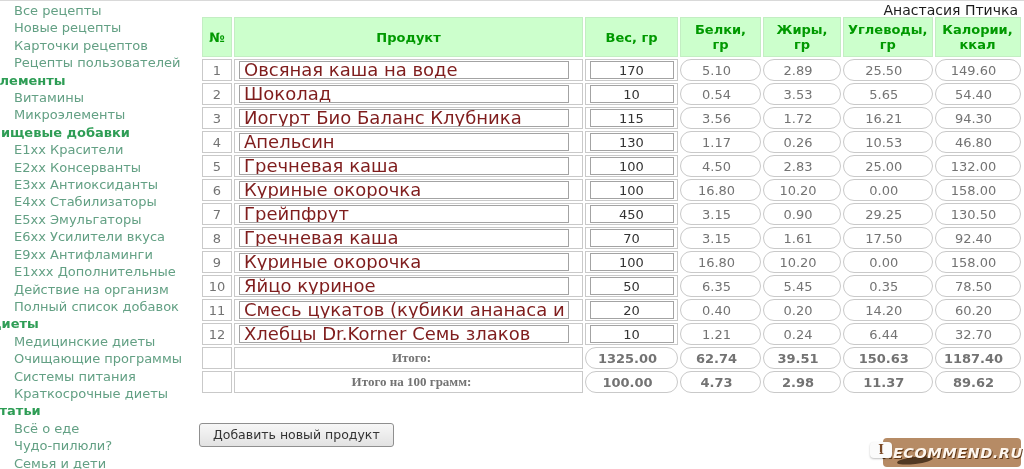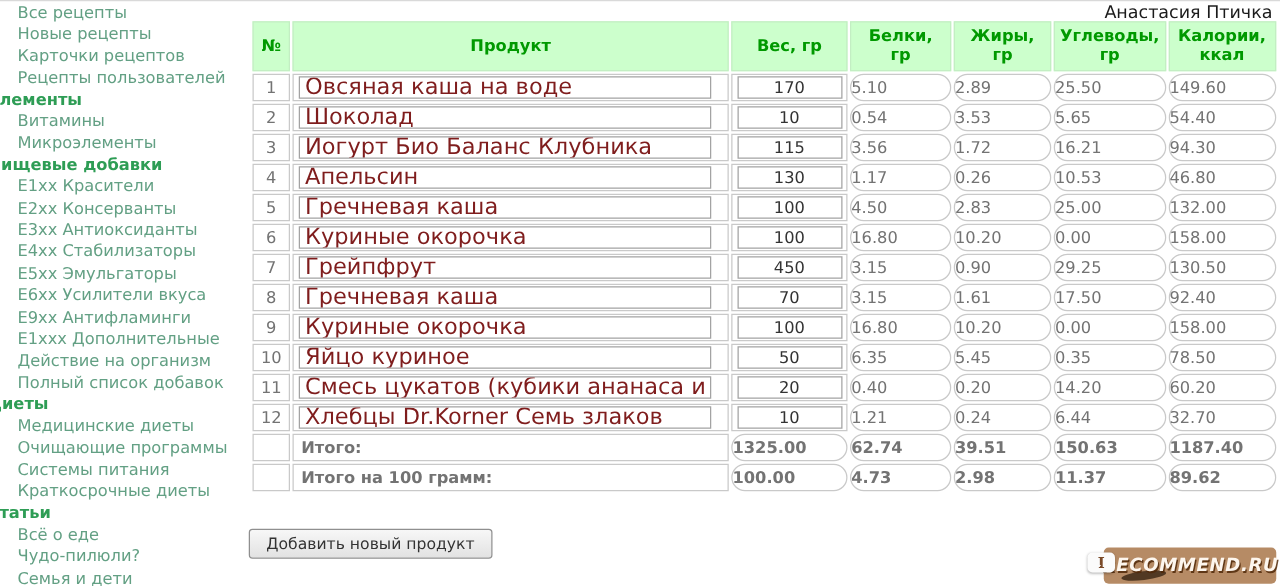--- a/index.html
+++ b/index.html
@@ -21,24 +21,24 @@
   table.calc { position:absolute; left:200px; top:14px; border-collapse:separate;
                border-spacing:2px; table-layout:fixed; }
   table.calc th { background:#ccffcc; border:1px solid #c3eec3; color:#009900;
                   font-weight:bold; font-size:13px; height:40px; padding:2px 4px;
                   text-align:center; vertical-align:middle; }
   table.calc td { border:1px solid #c9c9c9; height:22px; font-size:13px;
                   color:#737373; vertical-align:middle; background:#fff; }
   td.numcol  { text-align:center; color:#8a8a8a; }
   td.prodcol { padding-left:4px; }
   td.wcol    { text-align:center; }
-  td.val     { text-align:left; padding-right:8px;border-radius:11px; }
+  td.val     { text-align:center; padding-right:8px;border-radius:11px; }
   td.total   { background:#ccffcc; border:1px solid #b9e6b9; color:#008000;
                font-weight:bold; height:25px; }
-  td.total.lbl { text-align:left; padding-left:6px; }
+  td.total.lbl { text-align:center; padding-left:6px;font-family:Liberation Serif, serif; }
 
   input.prod-input { width:330px; height:18px; border:1px solid #a3a3a3; font-size:18px;
                      color:#7f1d1d; padding:0 4px; font-family:"DejaVu Sans",sans-serif; }
   input.weight-input { width:84px; height:18px; border:1px solid #a3a3a3; font-size:13px;
                        color:#333; text-align:center; font-family:"DejaVu Sans",sans-serif; }
 
   
   .add-btn { position:absolute; left:199px; top:422px; padding:3px 13px 4px;
              font-size:12.5px; color:#333; background:linear-gradient(#f7f7f7,#e2e2e2);
              border:1px solid #8f8f8f; border-radius:3px; cursor:pointer;

